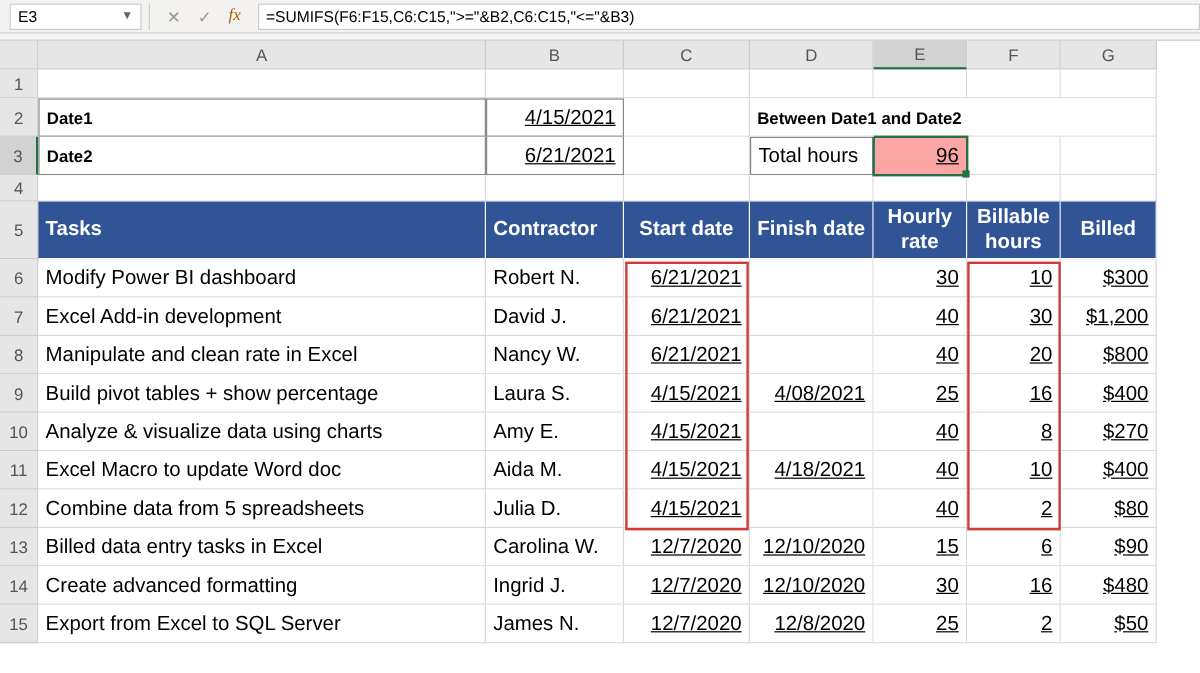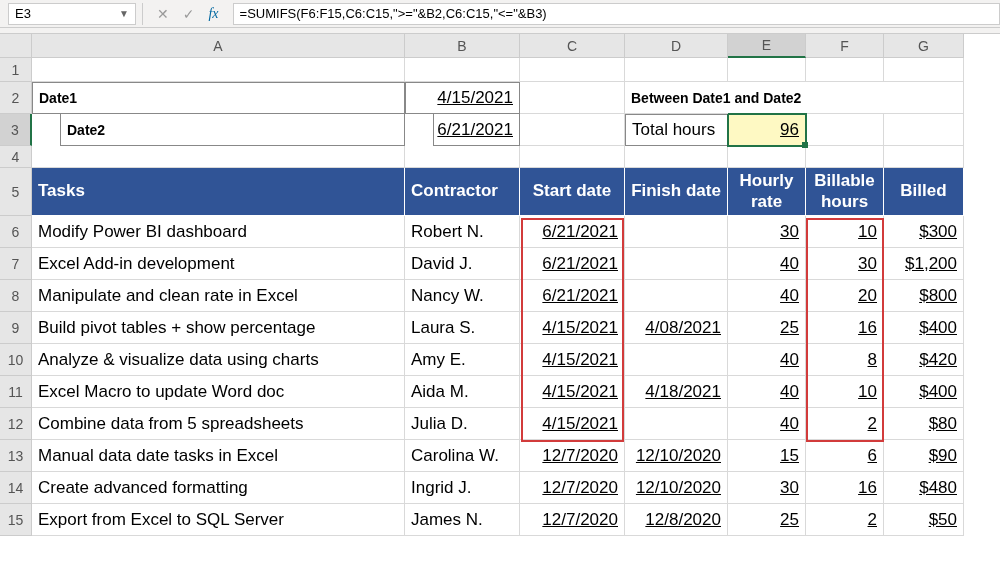--- a/index.html
+++ b/index.html
@@ -17,39 +17,39 @@
   .formula-bar {
     display: flex;
     align-items: center;
     height: 28px;
     border-bottom: 1px solid #ccc;
     background: #f3f2f1;
     padding-left: 8px;
     gap: 6px;
   }
   .namebox {
-    width: 128px;
+    width: 110px;
     height: 22px;
     border: 1px solid #ccc;
     background: #fff;
     display: flex;
     align-items: center;
     padding: 0 6px;
     font-size: 13px;
     position: relative;
   }
   .namebox .dd {
     margin-left: auto;
     font-size: 10px;
     color: #666;
   }
   .fb-sep { width: 1px; height: 22px; background: #ccc; }
   .fb-icons { display: flex; gap: 14px; padding: 0 8px; color: #9a9a9a; align-items: center; }
   .fb-icons span { font-size: 14px; cursor: default; }
-  .fx { font-style: italic; font-family: "Times New Roman", serif; color: #0369a1; }
+  .fx { font-style: italic; font-family: "Times New Roman", serif; color: #a16207; }
   .formula-input {
     flex: 1;
     height: 22px;
     border: 1px solid #ccc;
     background: #fff;
     display: flex;
     align-items: center;
     padding: 0 6px;
     font-size: 13px;
   }
@@ -91,25 +91,25 @@
     position: relative;
   }
   .r1 { height: 24px; }
   .r4 { height: 22px; }
   .r5 { height: 48px; }
 
   .right { justify-content: flex-end; text-decoration: underline; }
 
   
   .box-border { border: 1px solid #888; }
-  .box-border-b { border-bottom: 1px solid #888; border-left: 1px solid #888; border-right: 1px solid #888; margin-left: 28px; }
+  .box-border-b { border-bottom: 1px solid #888; border-left: 1px solid #888; border-right: 1px solid #888; }
   .heading-cell { font-weight: bold; font-size: 14px; }
 
   .e3-sel {
-    background: #fef9c3;
+    background: #fca5a5;
     outline: 2px solid #217346;
     outline-offset: -1px;
     z-index: 2;
   }
   .e3-sel::after{
     content:"";
     position:absolute;
     right:-3px; bottom:-3px;
     width:6px; height:6px;
     background:#217346;
@@ -250,42 +250,42 @@
   <div class="cell right">16</div>
   <div class="cell right">$400</div>
 
   <div class="row-head">10</div>
   <div class="cell">Analyze &amp; visualize data using charts</div>
   <div class="cell">Amy E.</div>
   <div class="cell right">4/15/2021</div>
   <div class="cell right"></div>
   <div class="cell right">40</div>
   <div class="cell right">8</div>
-  <div class="cell right">$420</div>
+  <div class="cell right">$270</div>
 
   <div class="row-head">11</div>
   <div class="cell">Excel Macro to update Word doc</div>
   <div class="cell">Aida M.</div>
   <div class="cell right">4/15/2021</div>
   <div class="cell right">4/18/2021</div>
   <div class="cell right">40</div>
   <div class="cell right">10</div>
   <div class="cell right">$400</div>
 
   <div class="row-head">12</div>
   <div class="cell">Combine data from 5 spreadsheets</div>
   <div class="cell">Julia D.</div>
   <div class="cell right">4/15/2021</div>
   <div class="cell right"></div>
   <div class="cell right">40</div>
   <div class="cell right">2</div>
   <div class="cell right">$80</div>
 
   <div class="row-head">13</div>
-  <div class="cell">Manual data date tasks in Excel</div>
+  <div class="cell">Billed data entry tasks in Excel</div>
   <div class="cell">Carolina W.</div>
   <div class="cell right">12/7/2020</div>
   <div class="cell right">12/10/2020</div>
   <div class="cell right">15</div>
   <div class="cell right">6</div>
   <div class="cell right">$90</div>
 
   <div class="row-head">14</div>
   <div class="cell">Create advanced formatting</div>
   <div class="cell">Ingrid J.</div>

